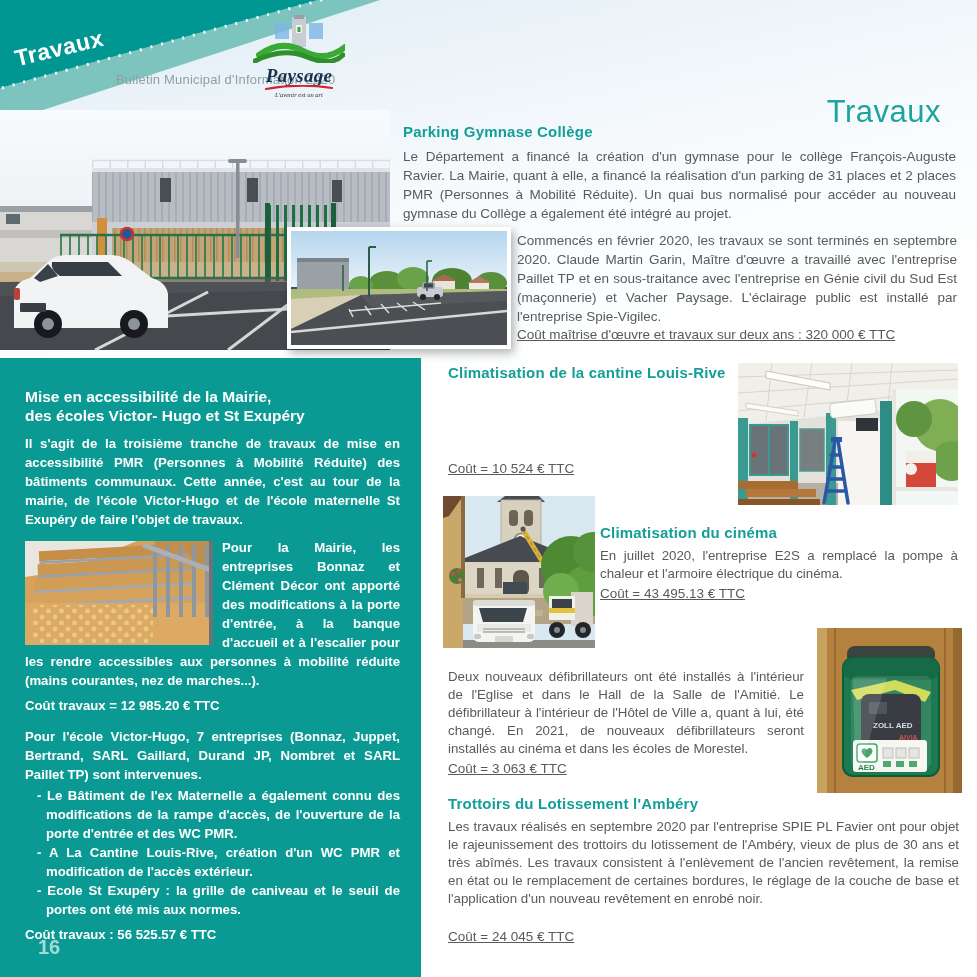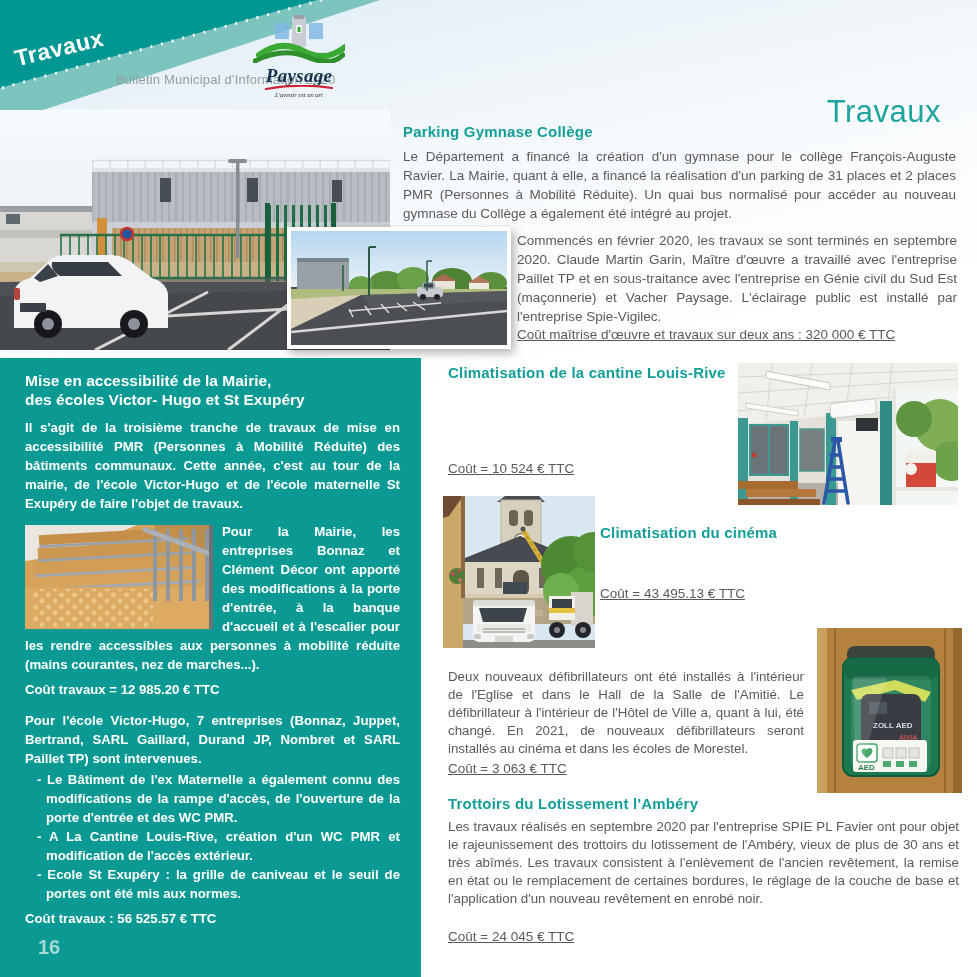--- a/index.html
+++ b/index.html
@@ -11,21 +11,21 @@
   .cost-line{color:#595a5c;font-size:13.5px;line-height:18px;text-decoration:underline;}
   .sec-title{color:#149e98;font-weight:bold;font-size:15px;letter-spacing:.2px;}
   .page-title{color:#1da49e;font-size:31px;font-weight:normal;letter-spacing:.5px;}
   .tab-label{color:#ffffff;font-size:23px;font-weight:bold;letter-spacing:.5px;
     transform:rotate(-13.5deg);transform-origin:left top;}
   .bulletin{color:#8fa0a0;font-size:13px;letter-spacing:.2px;}
   .photo-frame{border:4px solid #fff;box-shadow:3px 4px 9px rgba(0,0,0,.30);line-height:0;}
   .photo{line-height:0;}
   
   #accessibility-box{background:#0a9a93;color:#fff;box-sizing:border-box;
-    padding:13px 21px 0 25px;}
+    padding:29px 21px 0 25px;}
   .tb-title{font-size:15.5px;line-height:19px;font-weight:bold;}
   .tb-text{font-size:13.2px;font-weight:bold;line-height:19px;text-align:justify;}
   .tb-bullets{margin:2px 0 0 8px;}
   .tb-bullet{padding-left:13px;text-indent:-9px;}
   .stairs-float{float:left;margin:3px 9px 2px 0;line-height:0;}
   .page-num{position:absolute;left:38px;bottom:18px;color:#a5d9d3;font-size:20px;font-weight:bold;}
   .rc-body{color:#595a5c;font-size:13.3px;line-height:18px;text-align:justify;}
   
   #logo{width:92px;text-align:center;}
   .logo-name{font-family:"Liberation Serif","DejaVu Serif",serif;font-style:italic;font-weight:bold;
@@ -354,20 +354,21 @@
       <polygon points="0,0 20,0 6,20 0,22" fill="#6e4a33"></polygon>
       <rect x="18" y="0" width="4" height="102" fill="#8a6a42"></rect>
       <circle cx="14" cy="80" r="8" fill="#4f7d36"></circle>
       <circle cx="10" cy="78" r="2" fill="#c84a5a"></circle>
         <circle cx="17" cy="84" r="2" fill="#d4697b"></circle>
       <circle cx="16" cy="75" r="1.8" fill="#c84a5a"></circle>
     </svg>
   </div>
 
   <div class="abs sec-title" style="left:600px;top:524px">Climatisation du cinéma</div>
+  <div class="abs rc-body" style="left:600px;top:547px;width:358px">En juillet 2020, l'entreprise E2S a remplacé la pompe à chaleur et l'armoire électrique du cinéma.</div>
   <div class="abs cost-line" style="left:600px;top:585px">Coût = 43 495.13 € TTC</div>
 
   <div class="abs rc-body" style="left:448px;top:668px;width:356px">Deux nouveaux défibrillateurs ont été installés à l'intérieur de l'Eglise et dans le Hall de la Salle de l'Amitié. Le défibrillateur à l'intérieur de l'Hôtel de Ville a, quant à lui, été changé. En 2021, de nouveaux défibrillateurs seront installés au cinéma et dans les écoles de Morestel.</div>
   <div class="abs cost-line" style="left:448px;top:760px">Coût = 3 063 € TTC</div>
 
   <div class="abs photo" style="left:817px;top:628px">
     <svg width="145" height="165" viewBox="0 0 145 165">
       <rect width="145" height="165" fill="#b5813f"></rect>
       <rect x="0" y="0" width="10" height="165" fill="#caa25f"></rect>
       <rect x="136" y="0" width="9" height="165" fill="#94682e"></rect>

